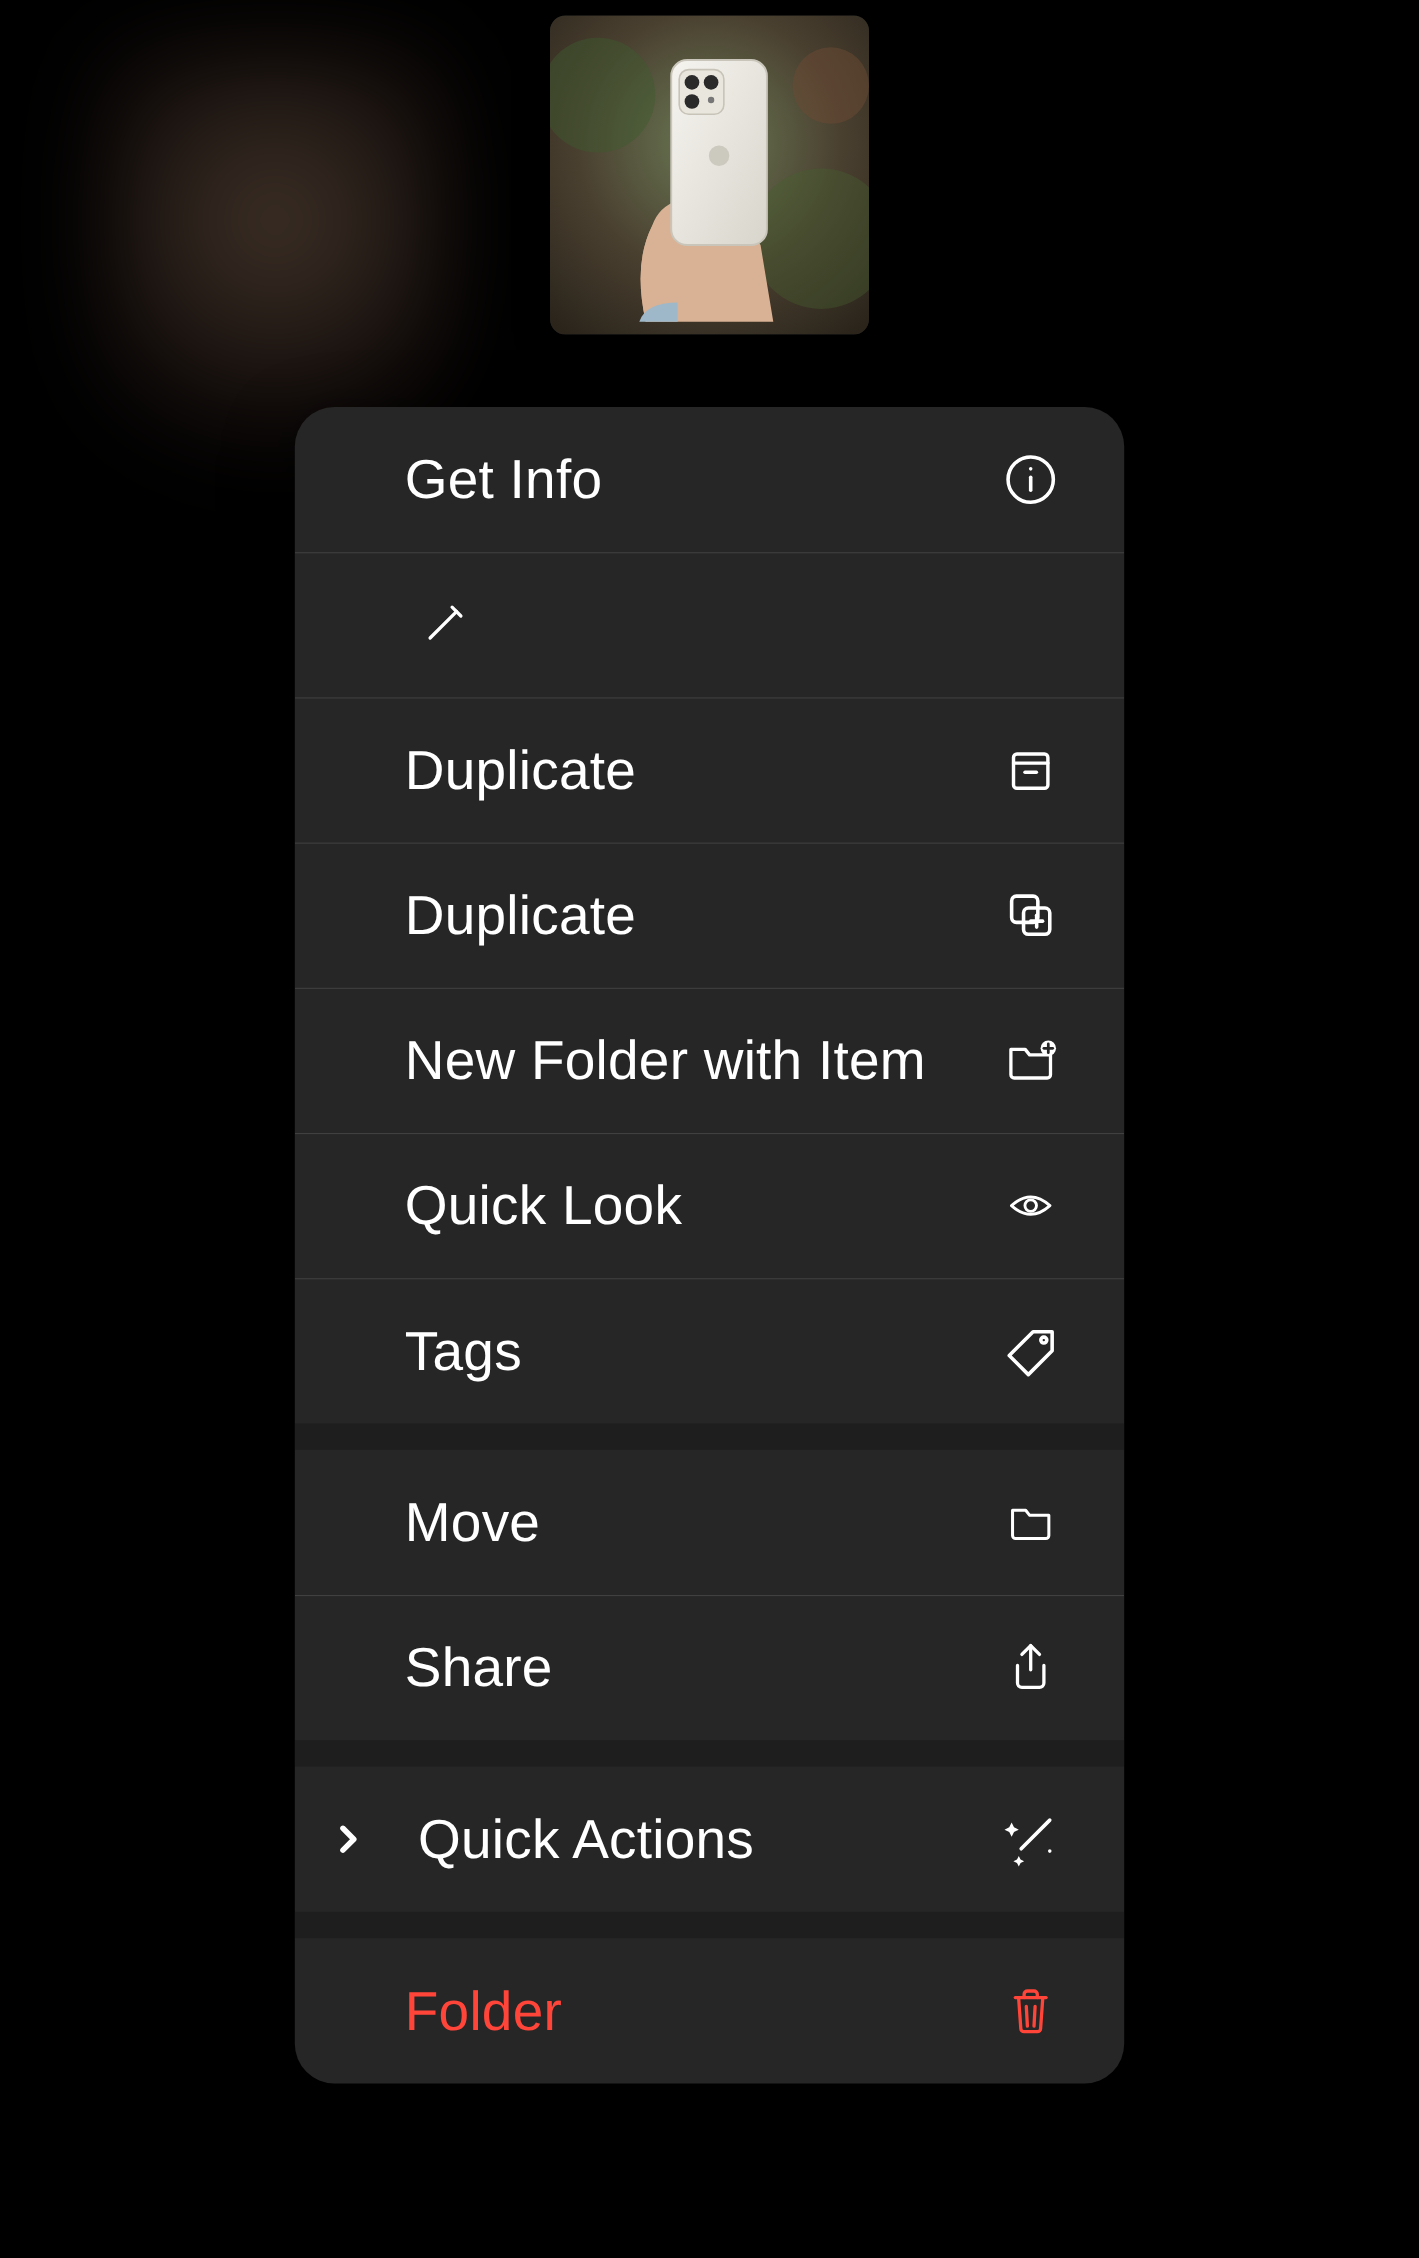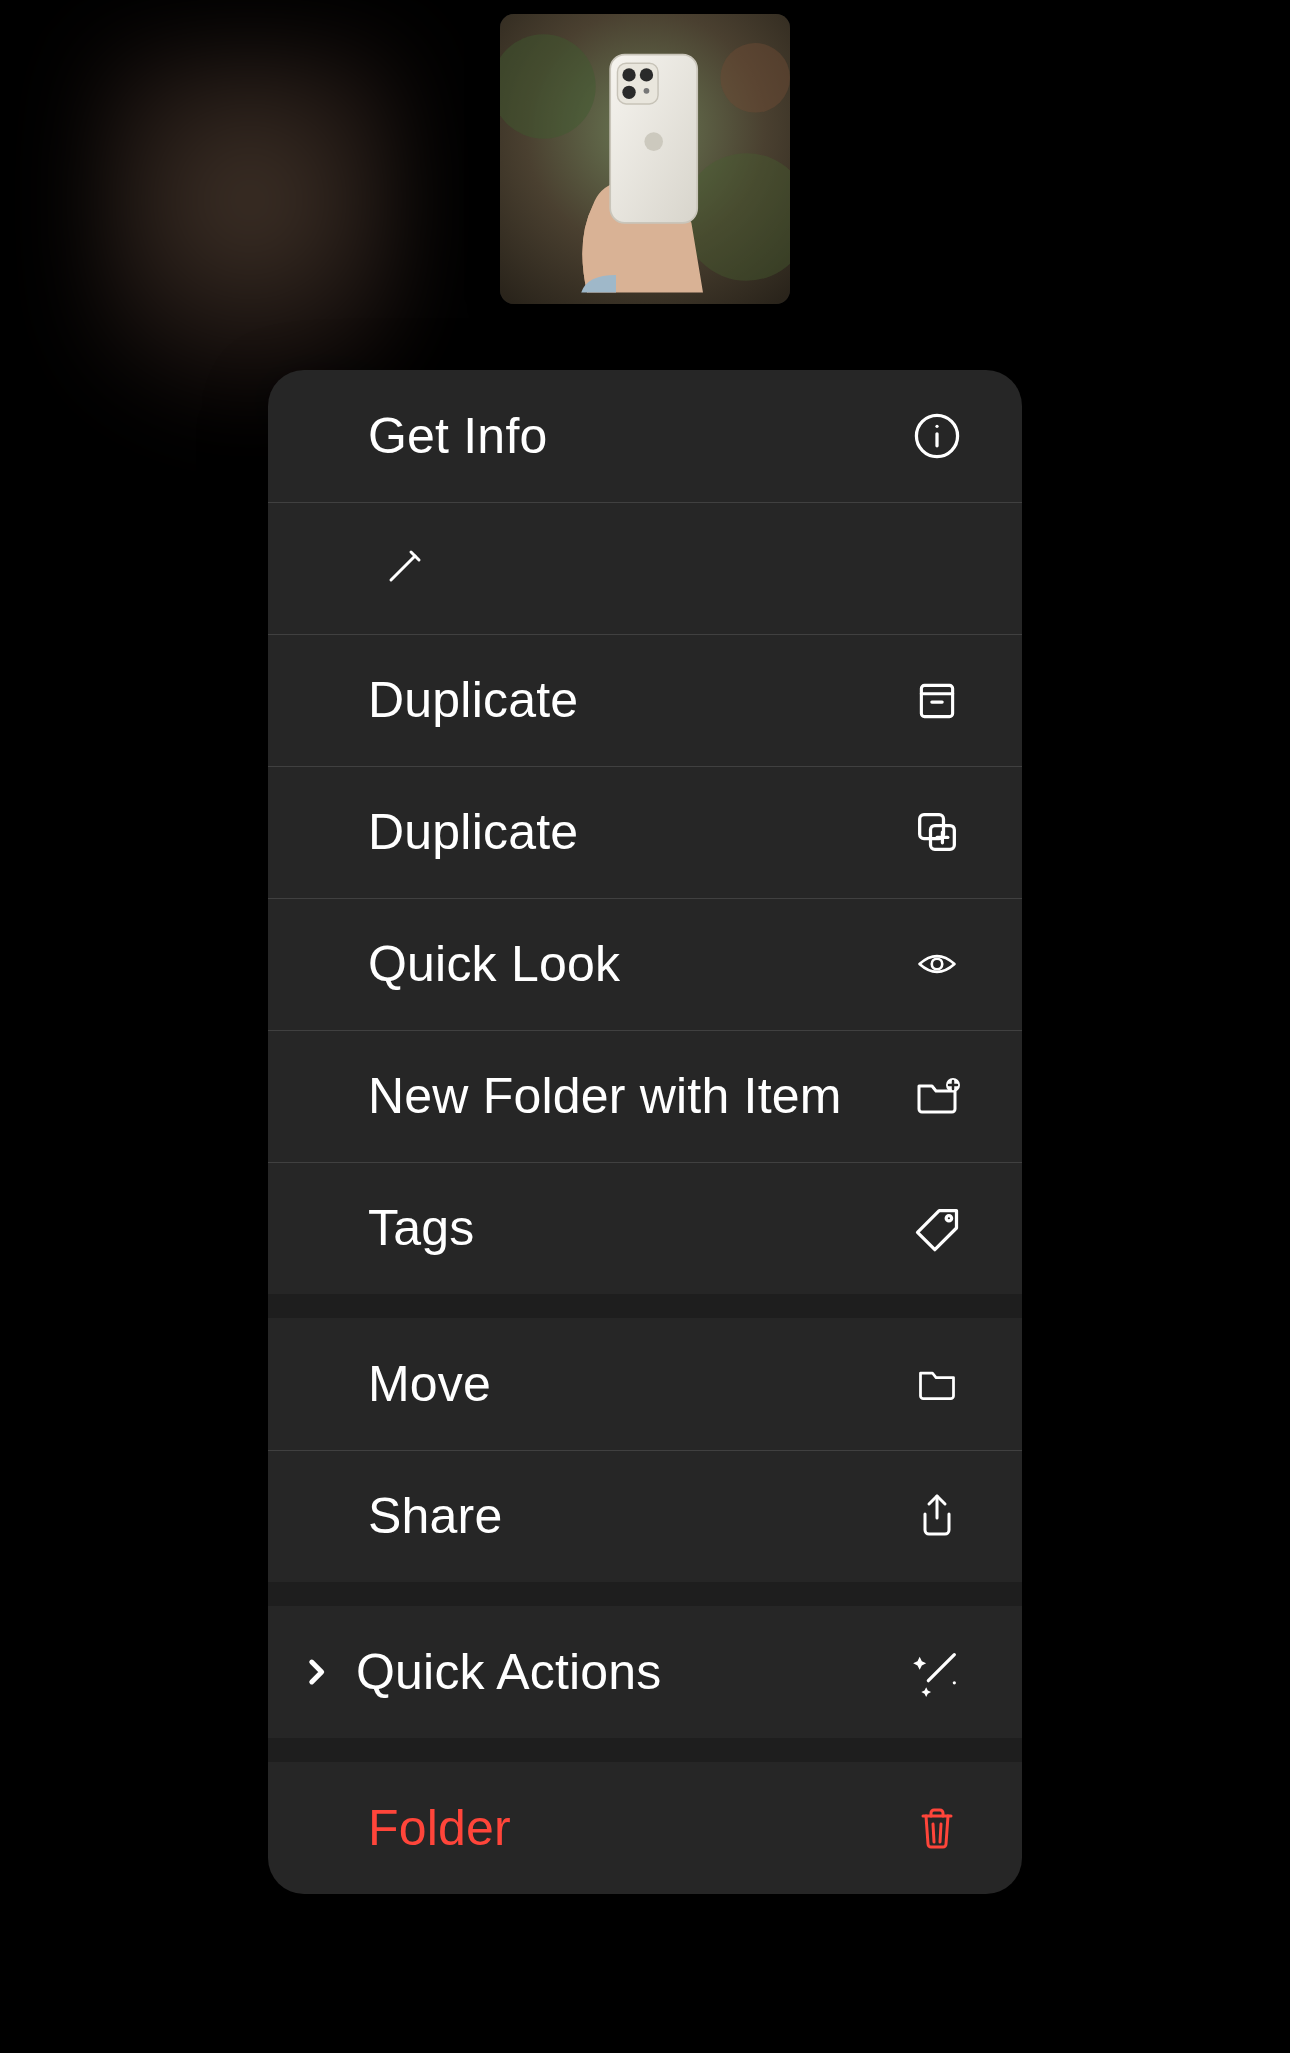--- a/index.html
+++ b/index.html
@@ -64,20 +64,21 @@
     align-items: center;
     justify-content: space-between;
     height: 132px;
     padding: 0 50px 0 100px;
     color: #fff;
     font-size: 50px;
     font-weight: 400;
     letter-spacing: 0.2px;
     cursor: pointer;
     position: relative;
+    gap: 24px;
   }
   .item + .item::before {
     content: "";
     position: absolute;
     top: 0;
     left: 0;
     right: 0;
     height: 1px;
     background: rgba(255,255,255,0.12);
   }
@@ -202,37 +203,37 @@
         <svg viewBox="0 0 48 48" width="52" height="52">
           <rect x="8" y="8" width="22" height="22" rx="4"></rect>
           <rect x="18" y="18" width="22" height="22" rx="4"></rect>
           <line x1="29" y1="24" x2="29" y2="34"></line>
           <line x1="24" y1="29" x2="34" y2="29"></line>
         </svg>
       </span>
     </div>
 
     <div class="item">
-      <span class="label">Quick Look</span>
-      <span class="icon-slot">
-        <svg viewBox="0 0 48 48" width="62" height="42">
-          <path d="M4 24 Q24 6 44 24 Q24 42 4 24 Z"></path>
-          <circle cx="24" cy="24" r="6"></circle>
-        </svg>
-      </span>
-    </div>
-
-    <div class="item">
       <span class="label">New Folder with Item</span>
       <span class="icon-slot">
         <svg viewBox="0 0 48 48" width="58" height="48">
           <path d="M6 14 h13 l4 5 h19 v18 a3 3 0 0 1 -3 3 H9 a3 3 0 0 1 -3 -3 Z"></path>
           <circle cx="40" cy="13" r="7" fill="#fff" stroke="none"></circle>
           <line x1="40" y1="9" x2="40" y2="17" stroke="#262626" stroke-width="2.5"></line>
           <line x1="36" y1="13" x2="44" y2="13" stroke="#262626" stroke-width="2.5"></line>
+        </svg>
+      </span>
+    </div>
+
+    <div class="item">
+      <span class="label">Quick Look</span>
+      <span class="icon-slot">
+        <svg viewBox="0 0 48 48" width="62" height="42">
+          <path d="M4 24 Q24 6 44 24 Q24 42 4 24 Z"></path>
+          <circle cx="24" cy="24" r="6"></circle>
         </svg>
       </span>
     </div>
 
     <div class="item">
       <span class="label">Tags</span>
       <span class="icon-slot">
         <svg viewBox="0 0 48 48" width="52" height="52">
           <path d="M26 8 L42 8 L42 24 L22 44 L6 28 Z"></path>
           <circle cx="35" cy="15" r="2.5"></circle>

